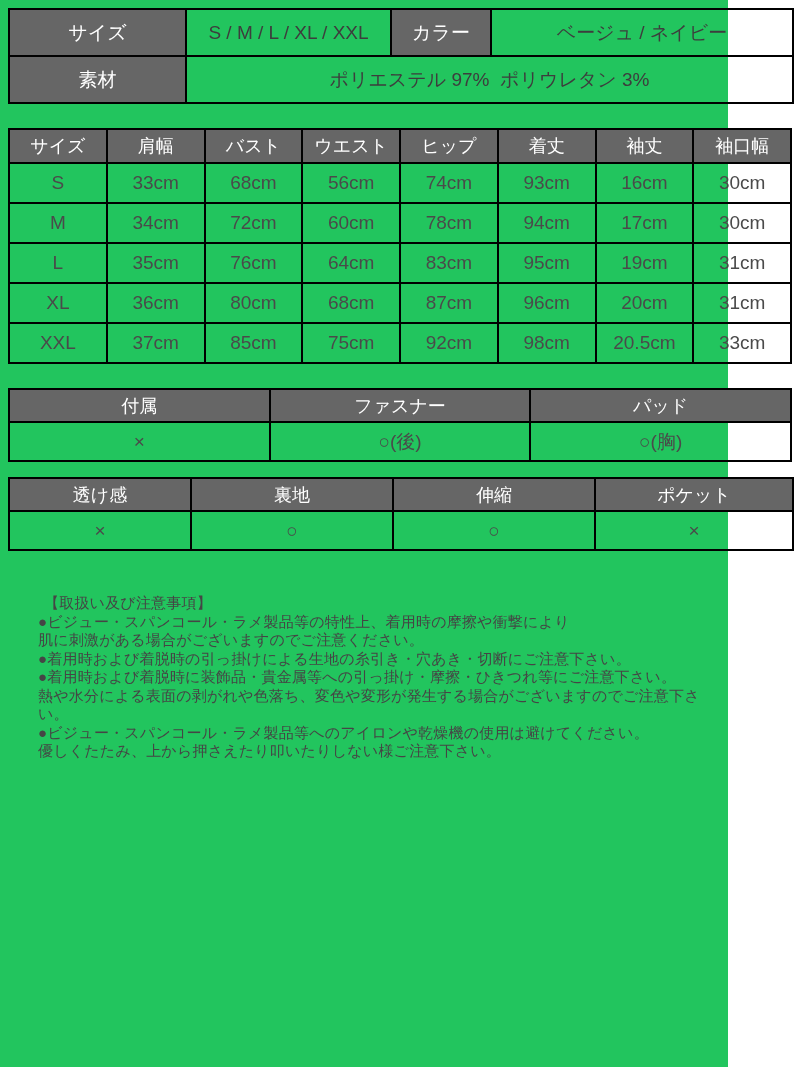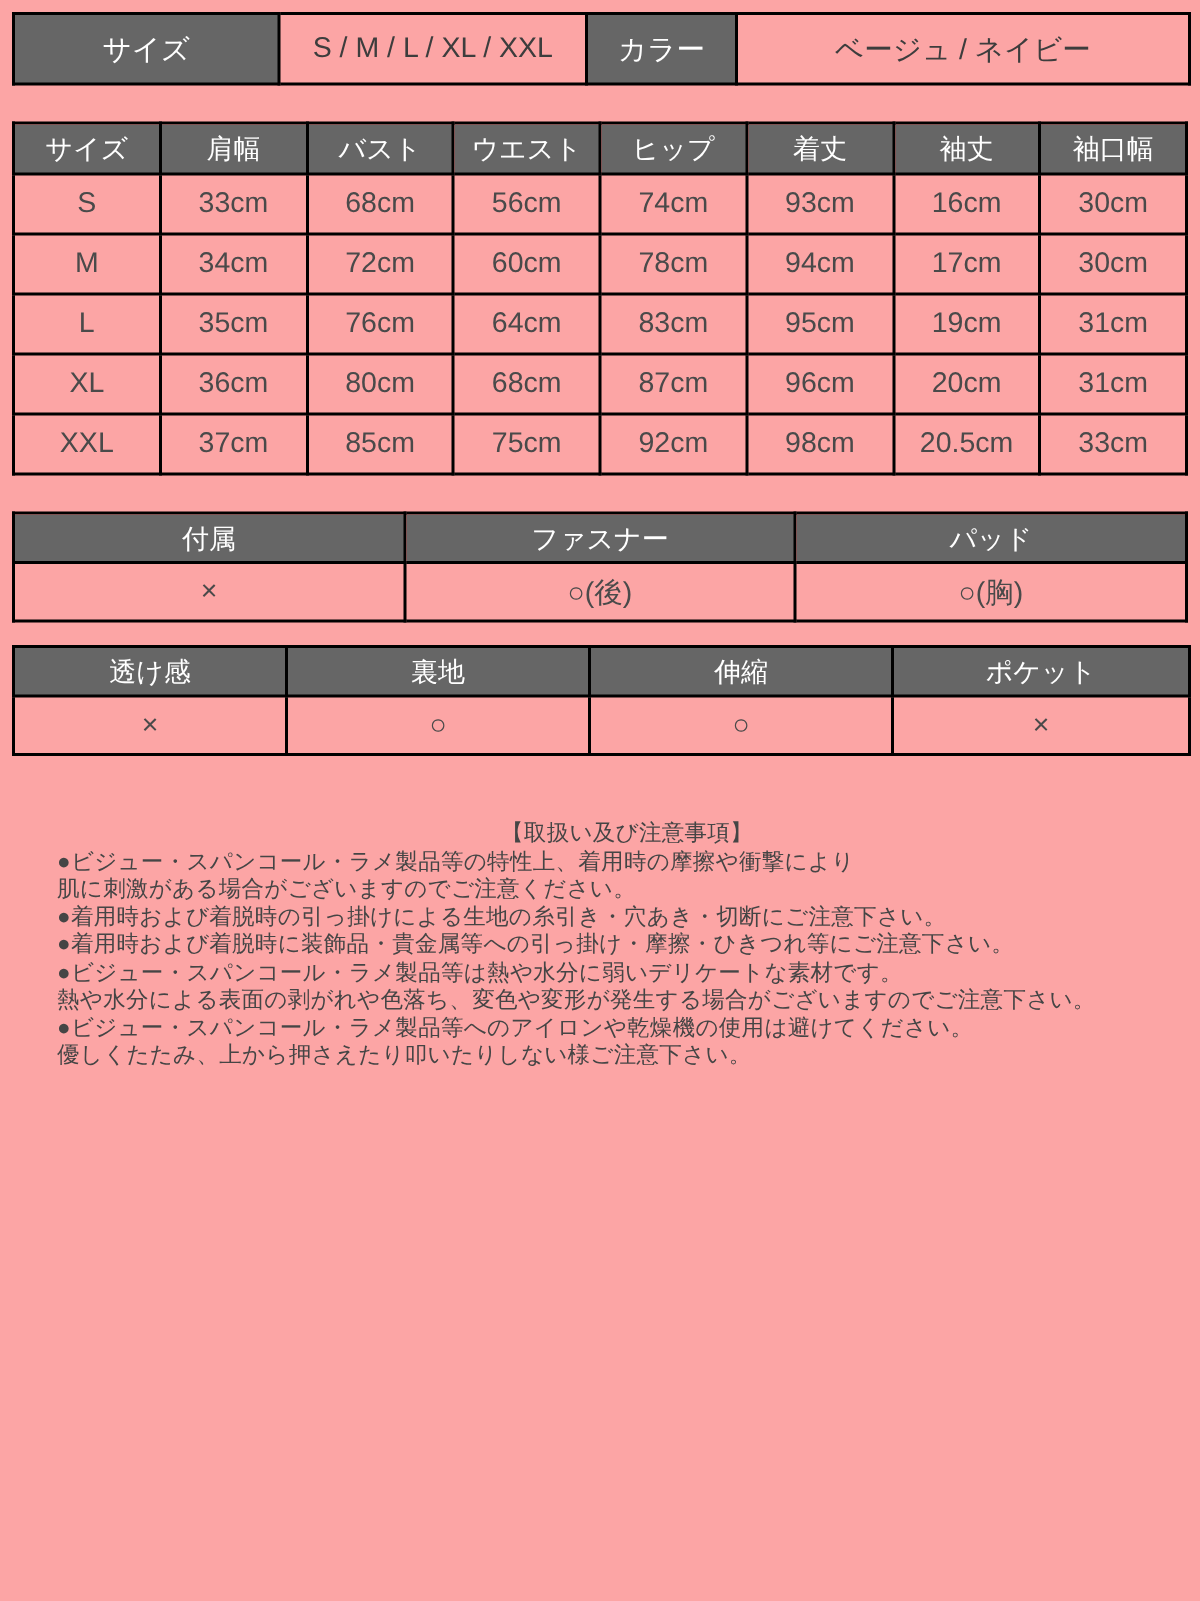--- a/index.html
+++ b/index.html
@@ -3,21 +3,21 @@
 <meta charset="utf-8">
 <style>
   * { box-sizing: border-box; margin: 0; padding: 0; }
   html, body { background: #ffffff; }
   body {
     width: 800px; height: 1067px;
     font-family: "Liberation Sans", "DejaVu Sans", sans-serif;
     color: #3d3d3d;
     overflow: hidden;
   }
-  .page { width: 800px; height: 1067px; padding: 8px; background: #fca5a5; }
+  .page { width: 728px; height: 1067px; padding: 8px; background: #22c55e; }
 
   table { border-collapse: collapse; width: 784px; table-layout: fixed; }
   th, td {
     border: 2px solid #000000;
     text-align: center;
     vertical-align: middle;
     font-weight: normal;
     overflow: hidden;
     white-space: nowrap;
   }
@@ -35,40 +35,44 @@
   .features thead th { height: 33px; font-size: 18px; }
   .features tbody td { height: 39px; font-size: 19px; color: #4a4a4a; }
 
   .notes {
     margin: 43px 0 0 30px;
     font-size: 15px;
     line-height: 18.5px;
     color: #454545;
     letter-spacing: 0.2px;
   }
-  .note-title { padding-left: 6px; text-align: center; }
+  .note-title { padding-left: 6px; }
 </style>
 </head>
 <body>
 
 <div class="page">
 
   <table class="spec-top">
     <colgroup>
       <col style="width:177px">
         <col style="width:205px">
         <col style="width:100px">
         <col style="width:302px">
     </colgroup>
     <tbody>
       <tr>
         <th class="hd">サイズ</th>
         <td>S / M / L / XL / XXL</td>
         <th class="hd">カラー</th>
         <td>ベージュ / ネイビー</td>
+      </tr>
+      <tr>
+        <th class="hd">素材</th>
+        <td class="prewrap" colspan="3">ポリエステル 97%  ポリウレタン 3%</td>
       </tr>
     </tbody>
   </table>
 
   <table class="size-chart">
     <thead>
       <tr>
           <th class="hd">サイズ</th>
           <th class="hd">肩幅</th>
           <th class="hd">バスト</th>
@@ -175,20 +179,19 @@
     </tbody>
   </table>
 
   <div class="notes">
     <div class="note-title">【取扱い及び注意事項】</div>
     <div>
         <div class="note-line">●ビジュー・スパンコール・ラメ製品等の特性上、着用時の摩擦や衝撃により</div>
         <div class="note-line">肌に刺激がある場合がございますのでご注意ください。</div>
         <div class="note-line">●着用時および着脱時の引っ掛けによる生地の糸引き・穴あき・切断にご注意下さい。</div>
         <div class="note-line">●着用時および着脱時に装飾品・貴金属等への引っ掛け・摩擦・ひきつれ等にご注意下さい。</div>
-        <div class="note-line">●ビジュー・スパンコール・ラメ製品等は熱や水分に弱いデリケートな素材です。</div>
         <div class="note-line">熱や水分による表面の剥がれや色落ち、変色や変形が発生する場合がございますのでご注意下さい。</div>
         <div class="note-line">●ビジュー・スパンコール・ラメ製品等へのアイロンや乾燥機の使用は避けてください。</div>
         <div class="note-line">優しくたたみ、上から押さえたり叩いたりしない様ご注意下さい。</div>
       </div>
   </div>
 
 </div>
 
 </body></html>

